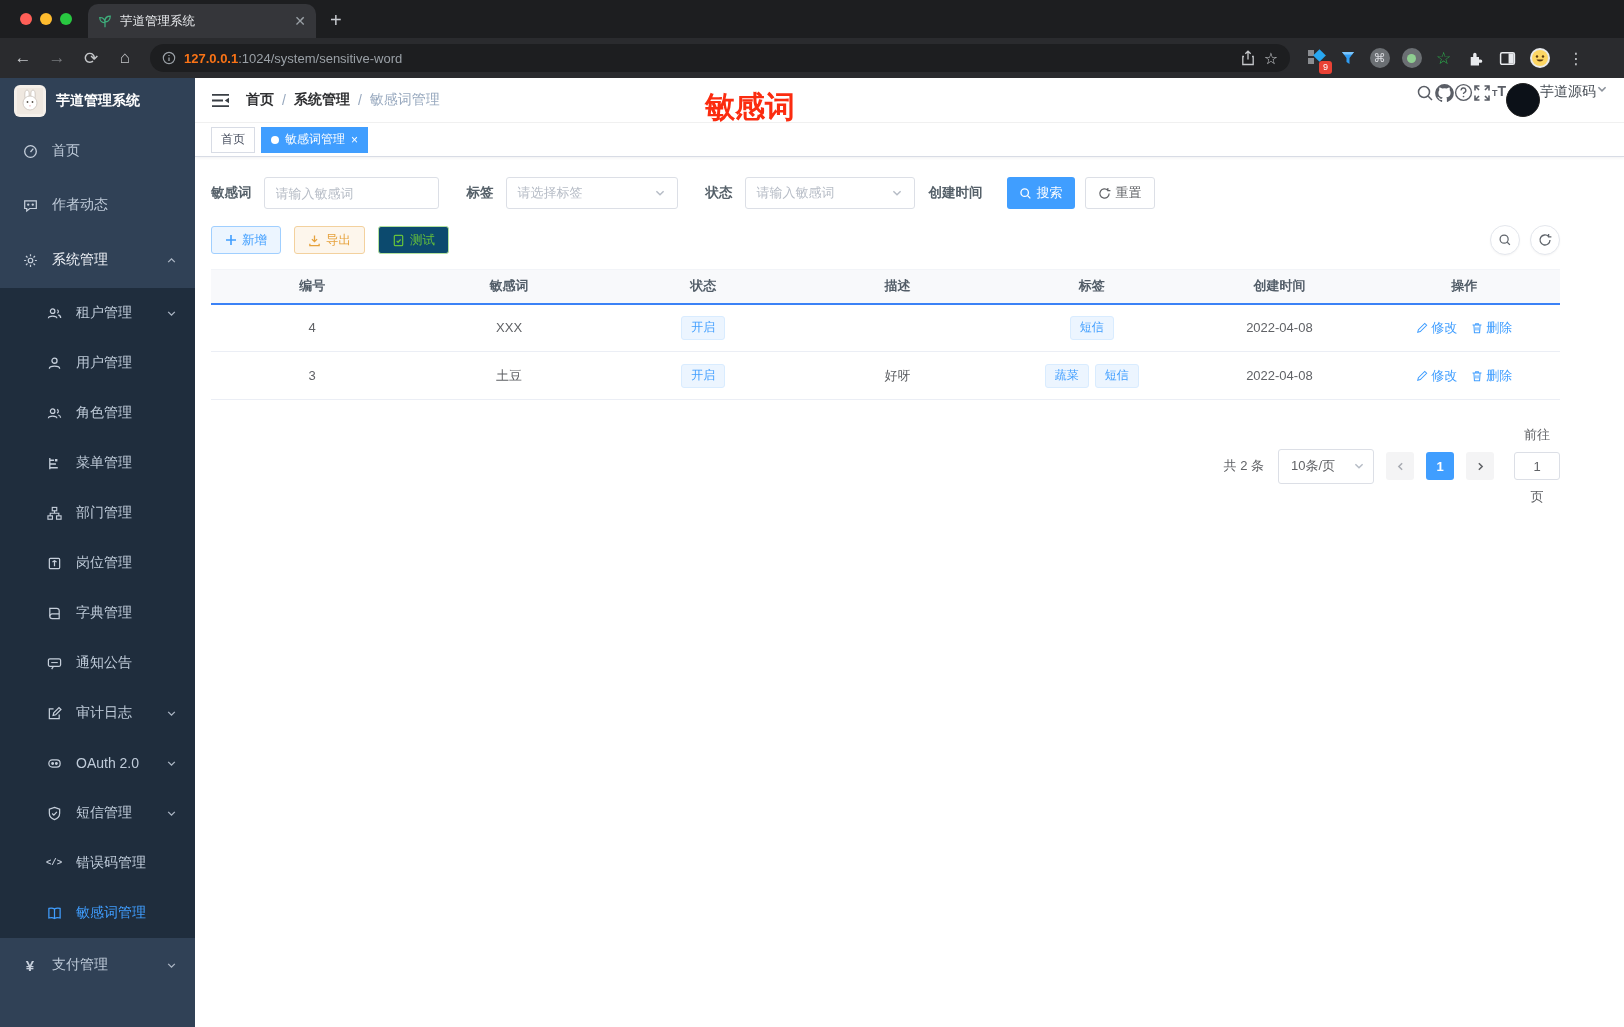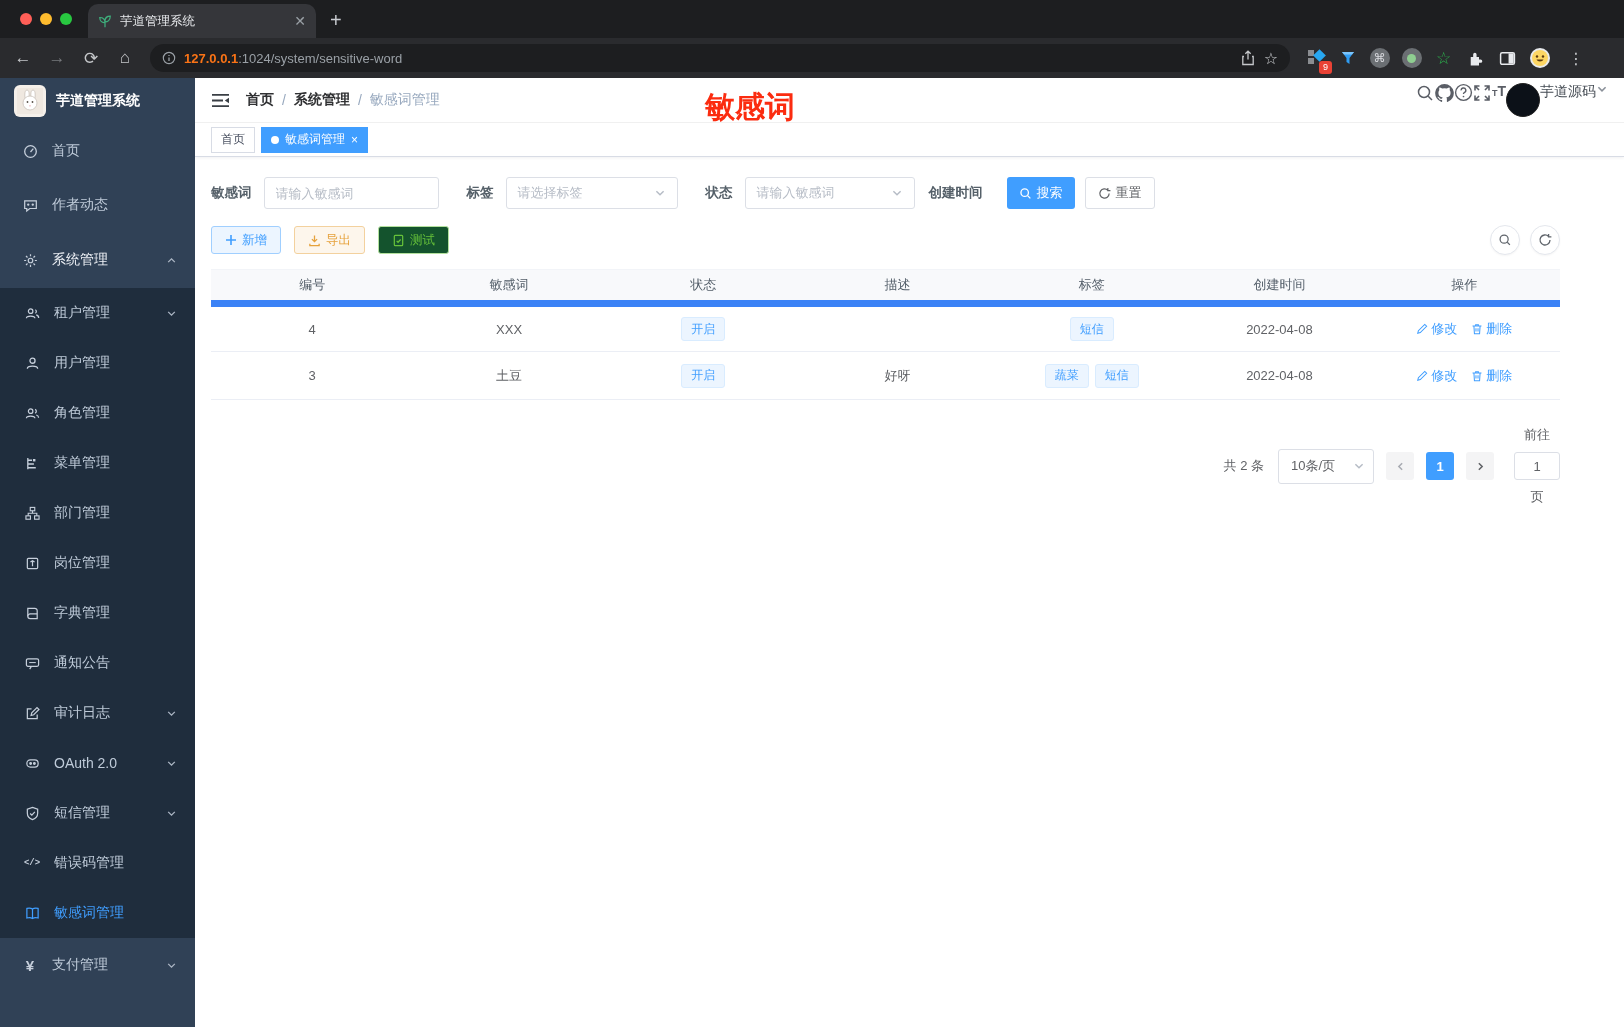--- a/index.html
+++ b/index.html
@@ -38,21 +38,21 @@
 
   
   .app { display:flex; height:949px; }
 
   
   .sidebar { width:195px; background:#304156; color:#bfcbd9; flex-shrink:0; display:flex; flex-direction:column; }
   .logo-row { height:46px; display:flex; align-items:center; gap:10px; padding:0 14px; }
   .logo-img { width:32px; height:32px; border-radius:6px; background:#f5f0ea; display:flex; align-items:center; justify-content:center; overflow:hidden; }
   .logo-title { color:#fff; font-size:14px; font-weight:600; white-space:nowrap; }
   .s-item { height:54px; display:flex; align-items:center; gap:14px; padding:0 0 0 22px; font-size:14px; cursor:pointer; position:relative; }
-  .s-item.lv2 { height:50px; padding-left:24px; }
+  .s-item.lv2 { height:50px; padding-left:38px;margin-left:8px; }
   .submenu { background:#1f2d3d; }
   .s-icon { width:16px; height:16px; display:flex; align-items:center; justify-content:center; color:#c6cfdb; flex-shrink:0; }
   .s-item.active, .s-item.active .s-icon { color:#409eff; }
   .s-item.head { color:#eef1f6; }
   .arrow { position:absolute; right:18px; color:#aab5c3; display:flex; }
   .code-ico { font-family:"Liberation Mono","DejaVu Sans Mono",monospace; font-size:9px; font-weight:700; }
   .yen-ico { font-size:15px; font-weight:700; }
 
   
   .main { flex:1; position:relative; display:flex; flex-direction:column; background:#fff; }
@@ -93,27 +93,27 @@
   .date-sep { color:#8d939c; }
   .btn { height:32px; border-radius:3px; display:inline-flex; align-items:center; justify-content:center; gap:5px; font-size:13px; cursor:pointer; border:1px solid transparent; }
   .btn-search { width:68px; background:#409eff; color:#fff; margin-left:12px; }
   .btn-reset { width:70px; background:#fff; color:#606266; border-color:#dcdfe6; margin-left:10px; }
 
   
   .action-row { display:flex; align-items:center; margin-top:16px; }
   .btn-sm { height:28px; font-size:12.5px; padding:0 13px; }
   .btn-add { background:#ecf5ff; border-color:#a0cfff; color:#409eff; }
   .btn-export { background:#fdf6ec; border-color:#f3d19e; color:#e6a23c; margin-left:13px; }
-  .btn-test { background:#14532d; border-color:#b3e19d; color:#67c23a; margin-left:13px; }
+  .btn-test { background:#0c4a6e; border-color:#b3e19d; color:#67c23a; margin-left:13px; }
   .round-btns { margin-left:auto; display:flex; gap:10px; }
   .round-btn { width:30px; height:30px; border-radius:50%; border:1px solid #e4e7ed; background:#fff; color:#5f646b; display:flex; align-items:center; justify-content:center; box-shadow:0 1px 2px rgba(0,0,0,.04); cursor:pointer; }
 
   
   table { width:100%; border-collapse:collapse; margin-top:14px; table-layout:fixed; }
-  thead th { background:#f8f9fb; color:#525d68; font-size:13px; font-weight:400; height:34px; text-align:center; border-bottom:7px solid #3b82f6; border-top:1px solid #f2f4f8;}
+  thead th { background:#f8f9fb; color:#525d68; font-size:13px; font-weight:700; height:34px; text-align:center; border-bottom:2px solid #3b82f6; border-top:1px solid #f2f4f8;}
   tbody td { height:48px; text-align:center; font-size:13px; color:#606266; border-bottom:1px solid #ebeef5; }
   .chip { display:inline-flex; align-items:center; height:24px; padding:0 9px; font-size:12px; border-radius:3px;
     background:#ecf5ff; border:1px solid #d9ecff; color:#409eff; margin:0 3px; }
   .op-link { color:#409eff; font-size:13px; display:inline-flex; align-items:center; gap:3px; cursor:pointer; margin:0 7px; }
 
   
   .pager { display:flex; align-items:center; justify-content:flex-end; margin-top:26px; gap:0; color:#606266; font-size:13px; }
   .total { margin-right:14px; }
   .page-size { width:96px; height:35px; border:1px solid #dcdfe6; border-radius:3px; display:flex; align-items:center; justify-content:space-between; padding:0 8px 0 12px; color:#606266; }
   .pg-btn { width:28px; height:28px; border-radius:3px; background:#f4f4f5; display:flex; align-items:center; justify-content:center; color:#a8abb2; margin-left:12px; cursor:pointer; }

